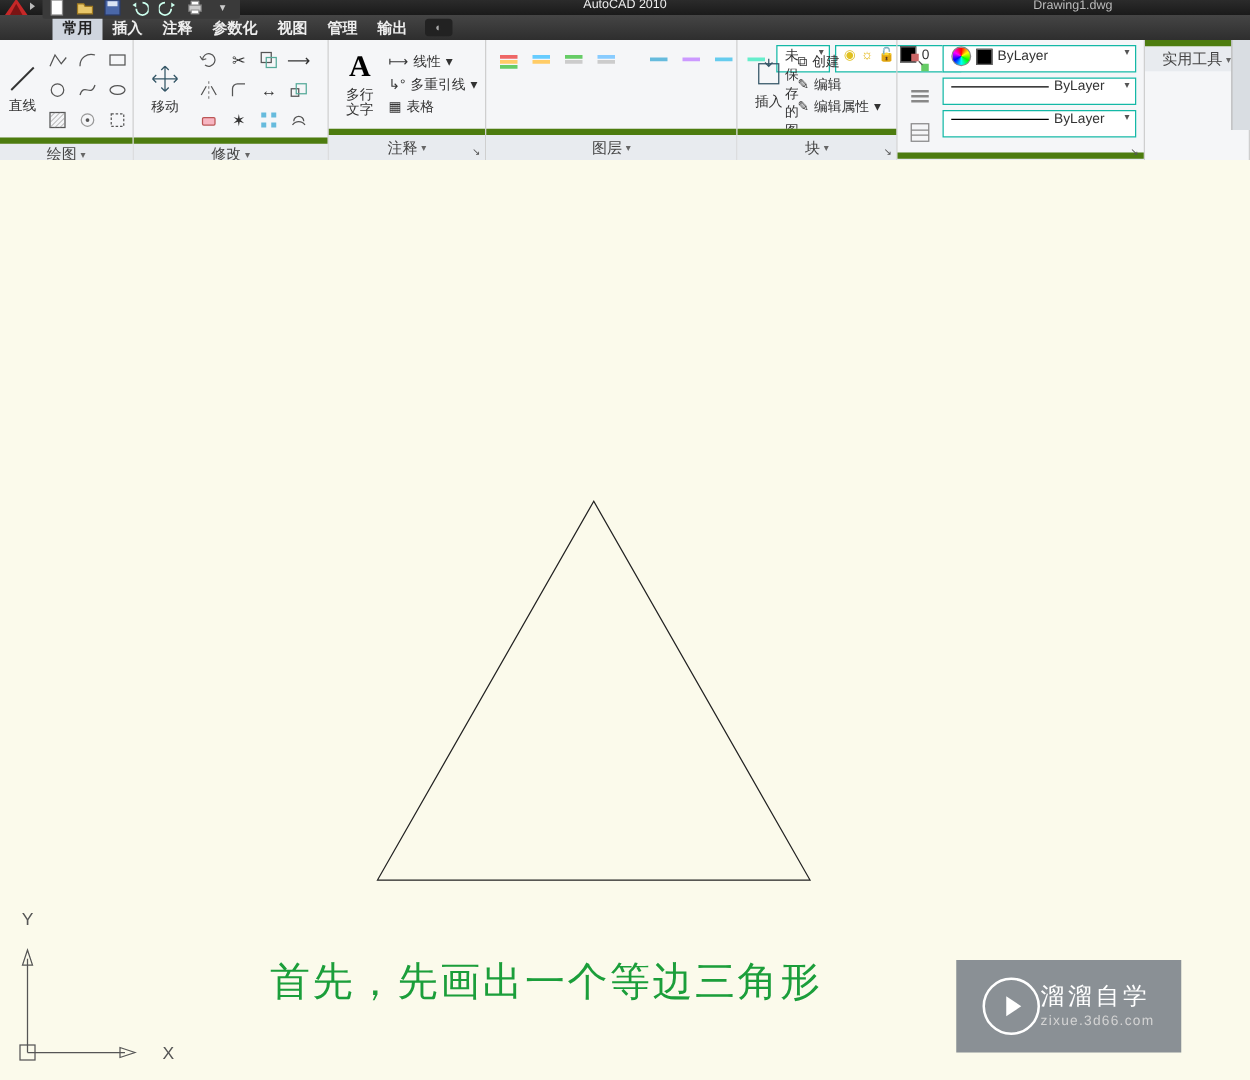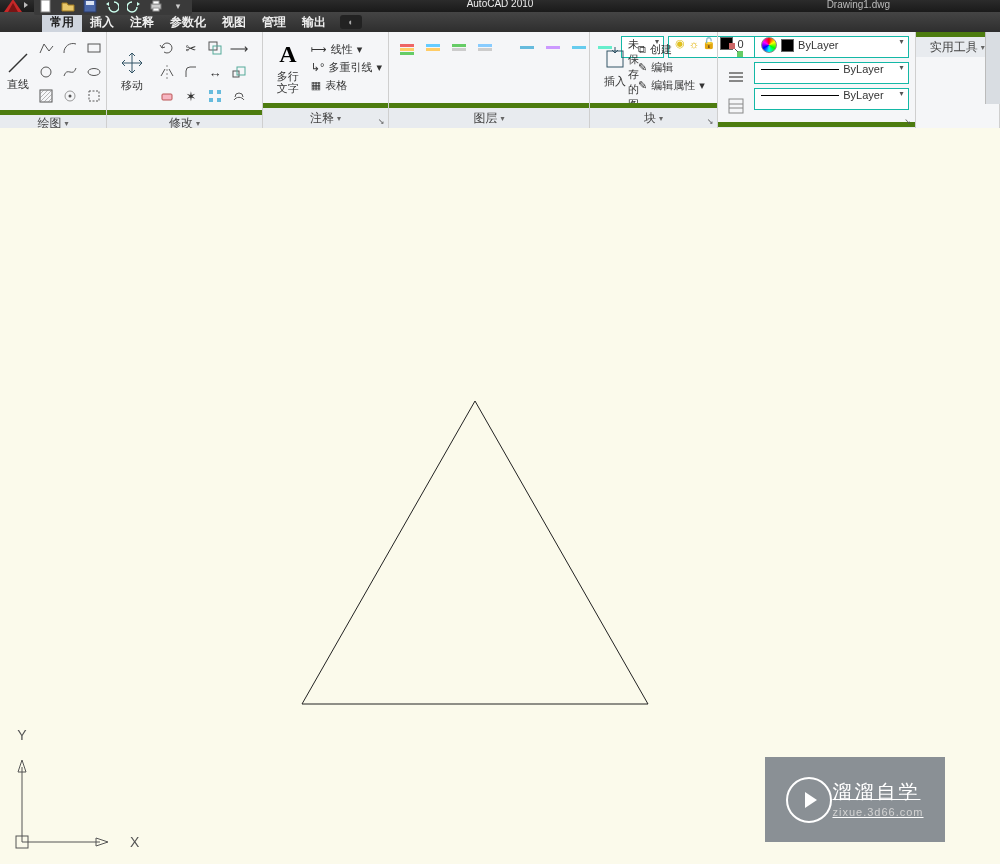--- a/index.html
+++ b/index.html
@@ -37,21 +37,21 @@
   .bulb{color:#e0c020;}
   .sun{color:#e0b000;}
   .lock{color:#808080;}
   .strip{display:flex;gap:2px;}
   .ribbon-scroll{position:absolute;right:0;top:0;width:14px;height:72px;background:#d9dde2;border-left:1px solid #bbb;}
   
   .canvas{position:absolute;left:0;top:128px;right:0;bottom:0;background:#fbfaeb;overflow:hidden;}
   .triangle{position:absolute;}
   .ucs{position:absolute;left:8px;bottom:2px;}
   .step-text{position:absolute;left:216px;bottom:56px;font-size:32px;color:#1b9e3a;letter-spacing:2px;white-space:nowrap;}
-  .watermark{position:absolute;right:55px;bottom:22px;width:180px;height:85px;background:rgba(100,108,120,0.75);color:#fff;display:flex;align-items:center;justify-content:center;font-size:13px;text-decoration:underline;}
+  .watermark{position:absolute;right:55px;bottom:22px;width:180px;height:74px;background:rgba(100,108,120,0.75);color:#fff;display:flex;align-items:center;justify-content:center;font-size:13px;}
   .watermark .pl{width:42px;height:42px;border:2px solid #fff;border-radius:50%;display:flex;align-items:center;justify-content:center;}
   .watermark .pl::after{content:"";border-left:12px solid #fff;border-top:8px solid transparent;border-bottom:8px solid transparent;margin-left:3px;}
   .watermark .txts{display:flex;flex-direction:column;line-height:1.3;}
   .watermark .txts .t1{font-size:19px;letter-spacing:3px;}
   .watermark .txts .t2{font-size:11px;letter-spacing:1px;color:#d3d3d3;}
 </style>
 </head>
 <body>
 
 <div class="titlebar">
@@ -446,20 +446,21 @@
   </div>
 
   <div class="ribbon-scroll"></div>
 </div>
 
 <div class="canvas">
   <svg class="triangle" width="1000" height="740">
     <polygon points="475,273 302,576 648,576" fill="none" stroke="#222" stroke-width="1"></polygon>
   </svg>
 
+  <div class="step-text">首先，先画出一个等边三角形</div>
 
   <svg class="ucs" width="140" height="140">
 
     <line x1="14" y1="120" x2="14" y2="45" stroke="#555"></line>
     <polygon points="14,38 10,50 18,50" fill="none" stroke="#555"></polygon>
     <text x="14" y="18" font-size="14" fill="#555" text-anchor="middle">Y</text>
 
     <line x1="14" y1="120" x2="92" y2="120" stroke="#555"></line>
     <polygon points="100,120 88,116 88,124" fill="none" stroke="#555"></polygon>
     <text x="122" y="125" font-size="14" fill="#555">X</text>

